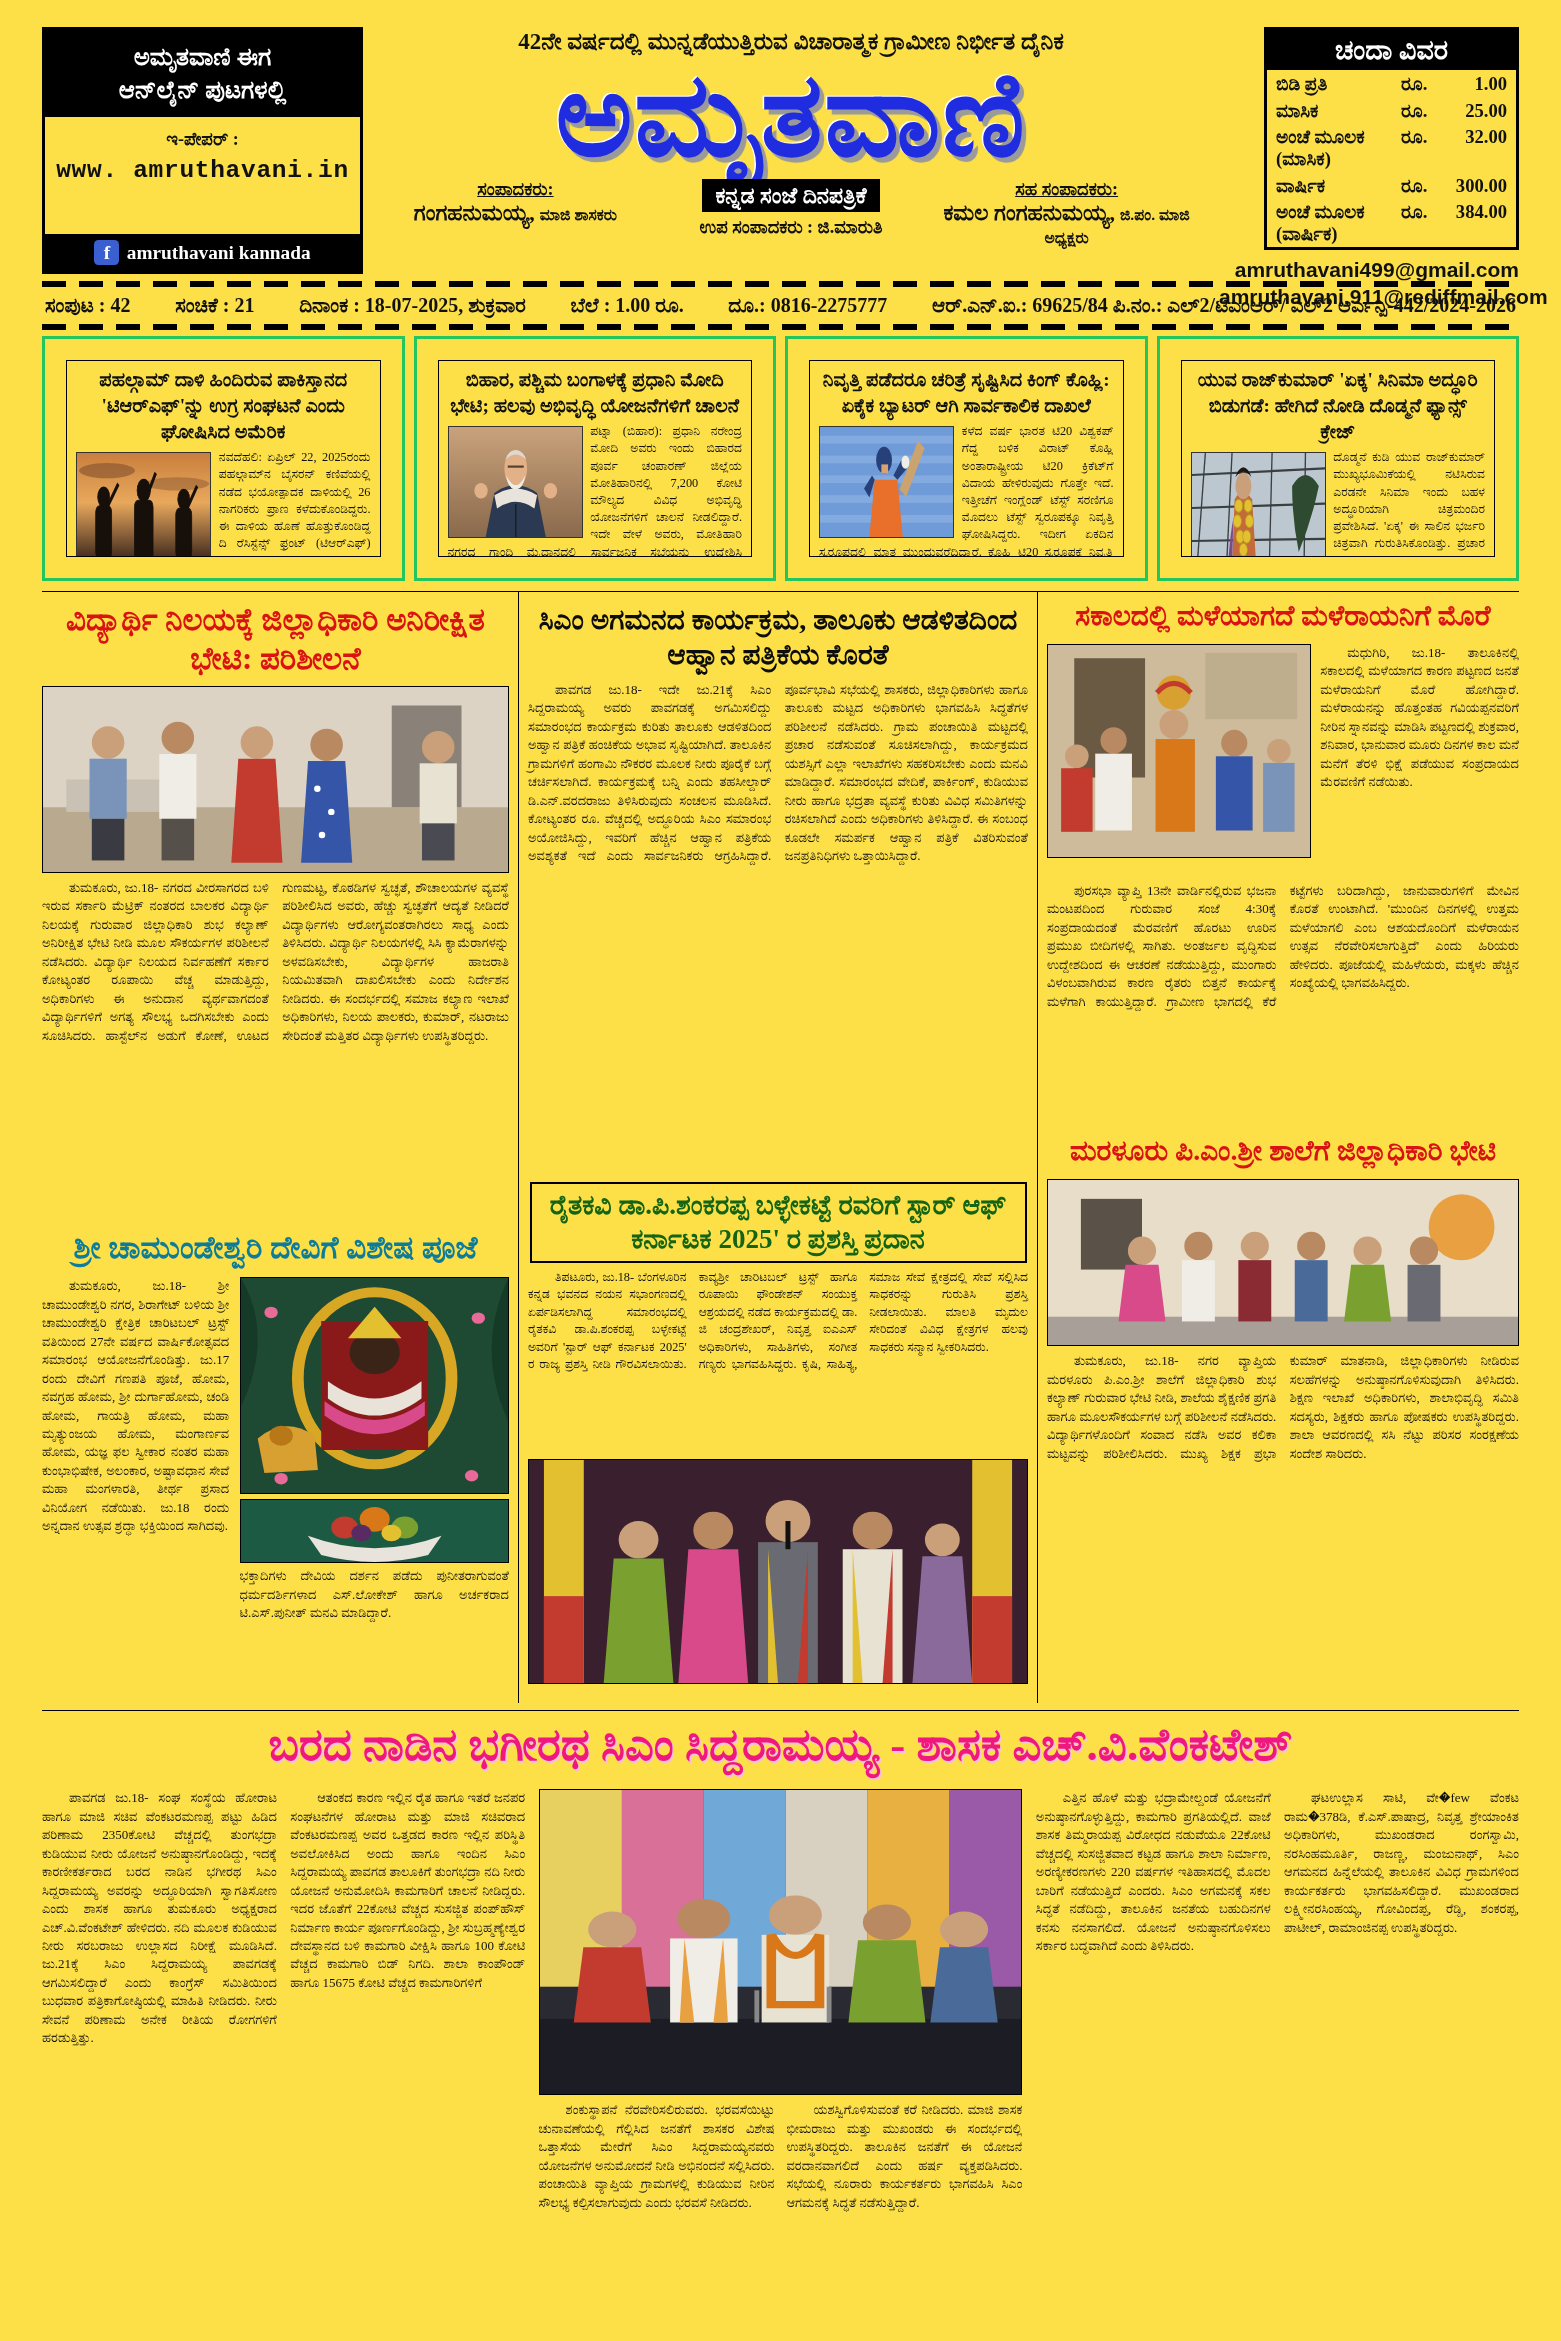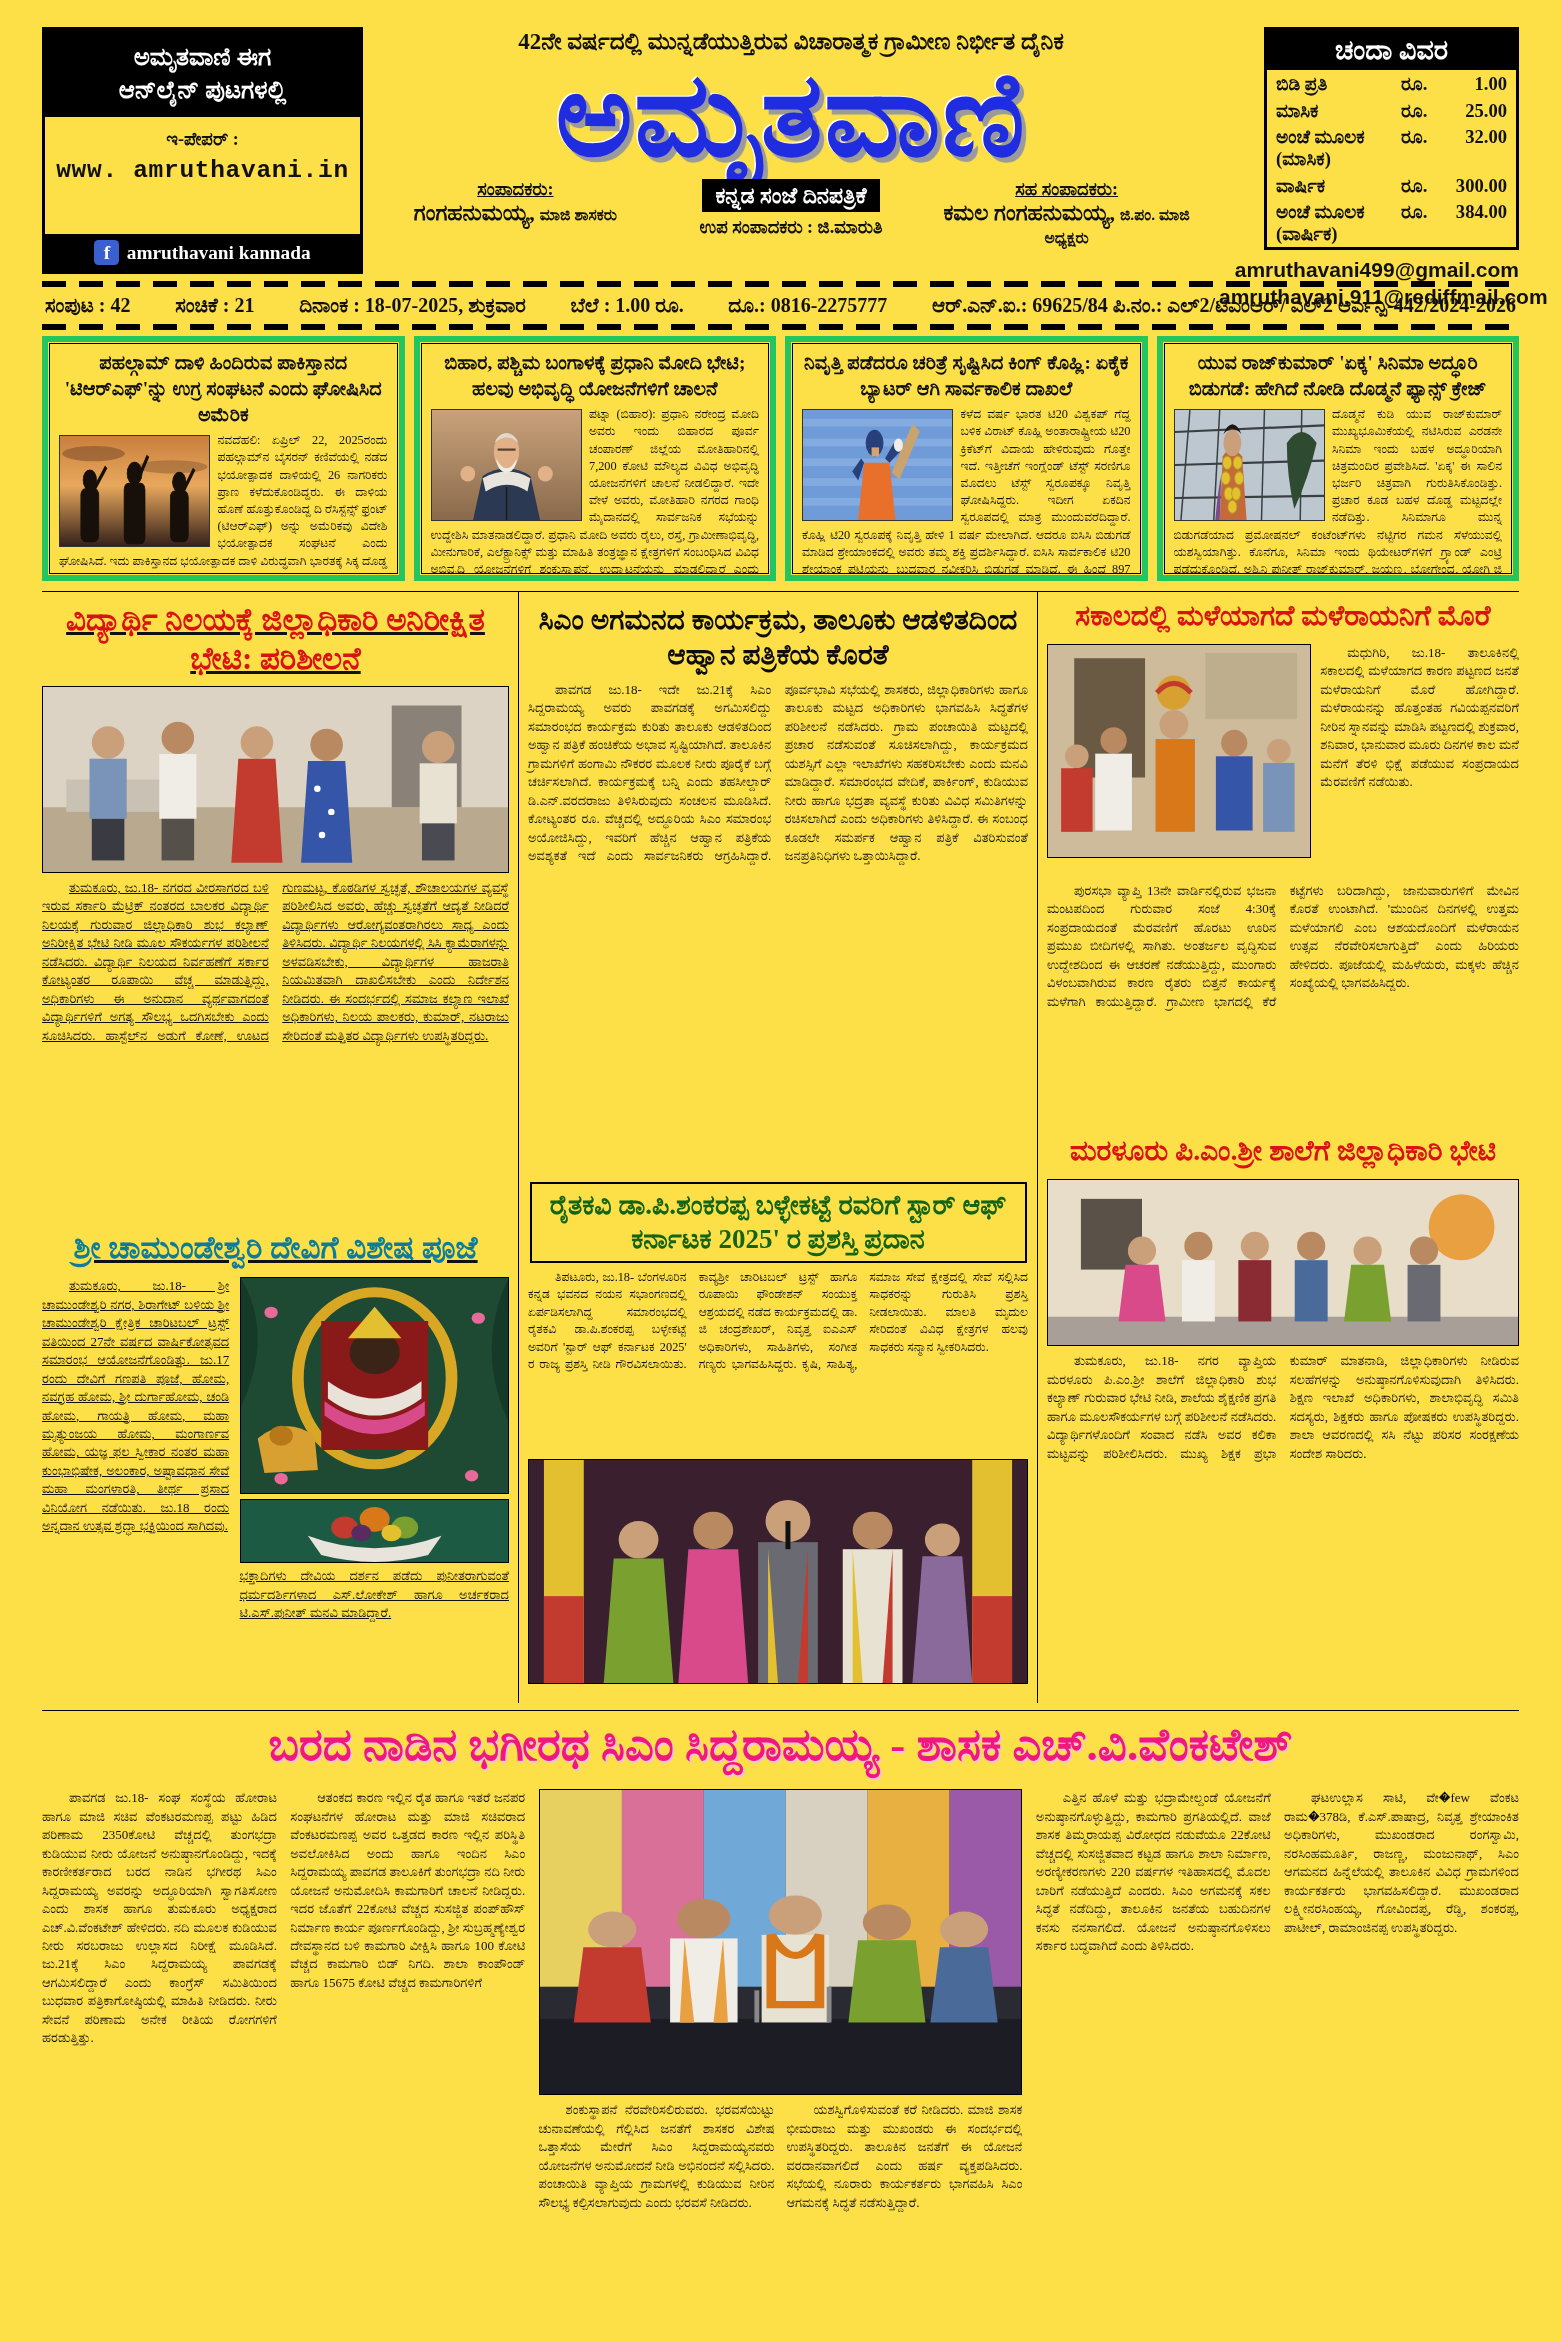--- a/index.html
+++ b/index.html
@@ -36,30 +36,30 @@
   .subrow .cur { width: 42px; }
   .subrow .val { width: 64px; text-align: right; }
   .emails { text-align: right; font-size: 21px; font-weight: bold; margin-top: 6px; line-height: 1.3; font-family: "Liberation Sans", sans-serif; }
 
   
   .dashrule { height: 5.2px; background: repeating-linear-gradient(90deg, #000 0 24px, transparent 24px 37px); margin-top: 7.4px; }
   .infobar { display: flex; justify-content: space-between; align-items: center; font-size: 20px; font-weight: bold; padding: 7.4px 3px; white-space: nowrap; }
 
   
   .top-strip { display: flex; gap: 9px; height: 245px; margin-top: 6px; }
-  .news-box { flex: 1; border: 6px solid #22c55e; padding: 1px; }
+  .news-box { flex: 1; border: 3px solid #22c55e; padding: 21px; }
   .nb-inner { border: 1.5px solid #000; height: 100%; padding: 6px 9px; overflow: hidden; }
   .nb-head { text-align: center; font-weight: bold; font-size: 19.3px; line-height: 1.35; margin-bottom: 4.5px; }
   .nb-body { font-size: 12.3px; line-height: 1.4; text-align: justify; }
   .nb-img { float: left; width: 46%; height: 112px; margin: 3px 7.4px 3px 0; border: 0.7px solid #333; }
 
   
   .main { display: flex; margin-top: 10.4px; border-top: 1.5px solid #000; height: 1112px; overflow: hidden; }
   .colgroup { overflow: hidden; padding: 6px 9px 0 9px; }
-  .cg-left { width: 476px; padding-left: 0; text-decoration: underline; }
+  .cg-left { width: 476px; padding-left: 0; }
   .cg-center { width: 520px; border-left: 1.5px solid #000; border-right: 1.5px solid #000; }
   .cg-right { flex: 1; padding-right: 0; }
 
   .hl { text-align: center; font-weight: bold; line-height: 1.25; }
   .hl-red { color: #d91313; }
   .hl-black { color: #0d0d0d; }
   .hl-teal { color: #0d7c9c; }
   .hl-green { color: #146414; }
   .hl-magenta { color: #ef187e; text-shadow: 1.5px 1.5px 0 #f9c0dc; }
 

